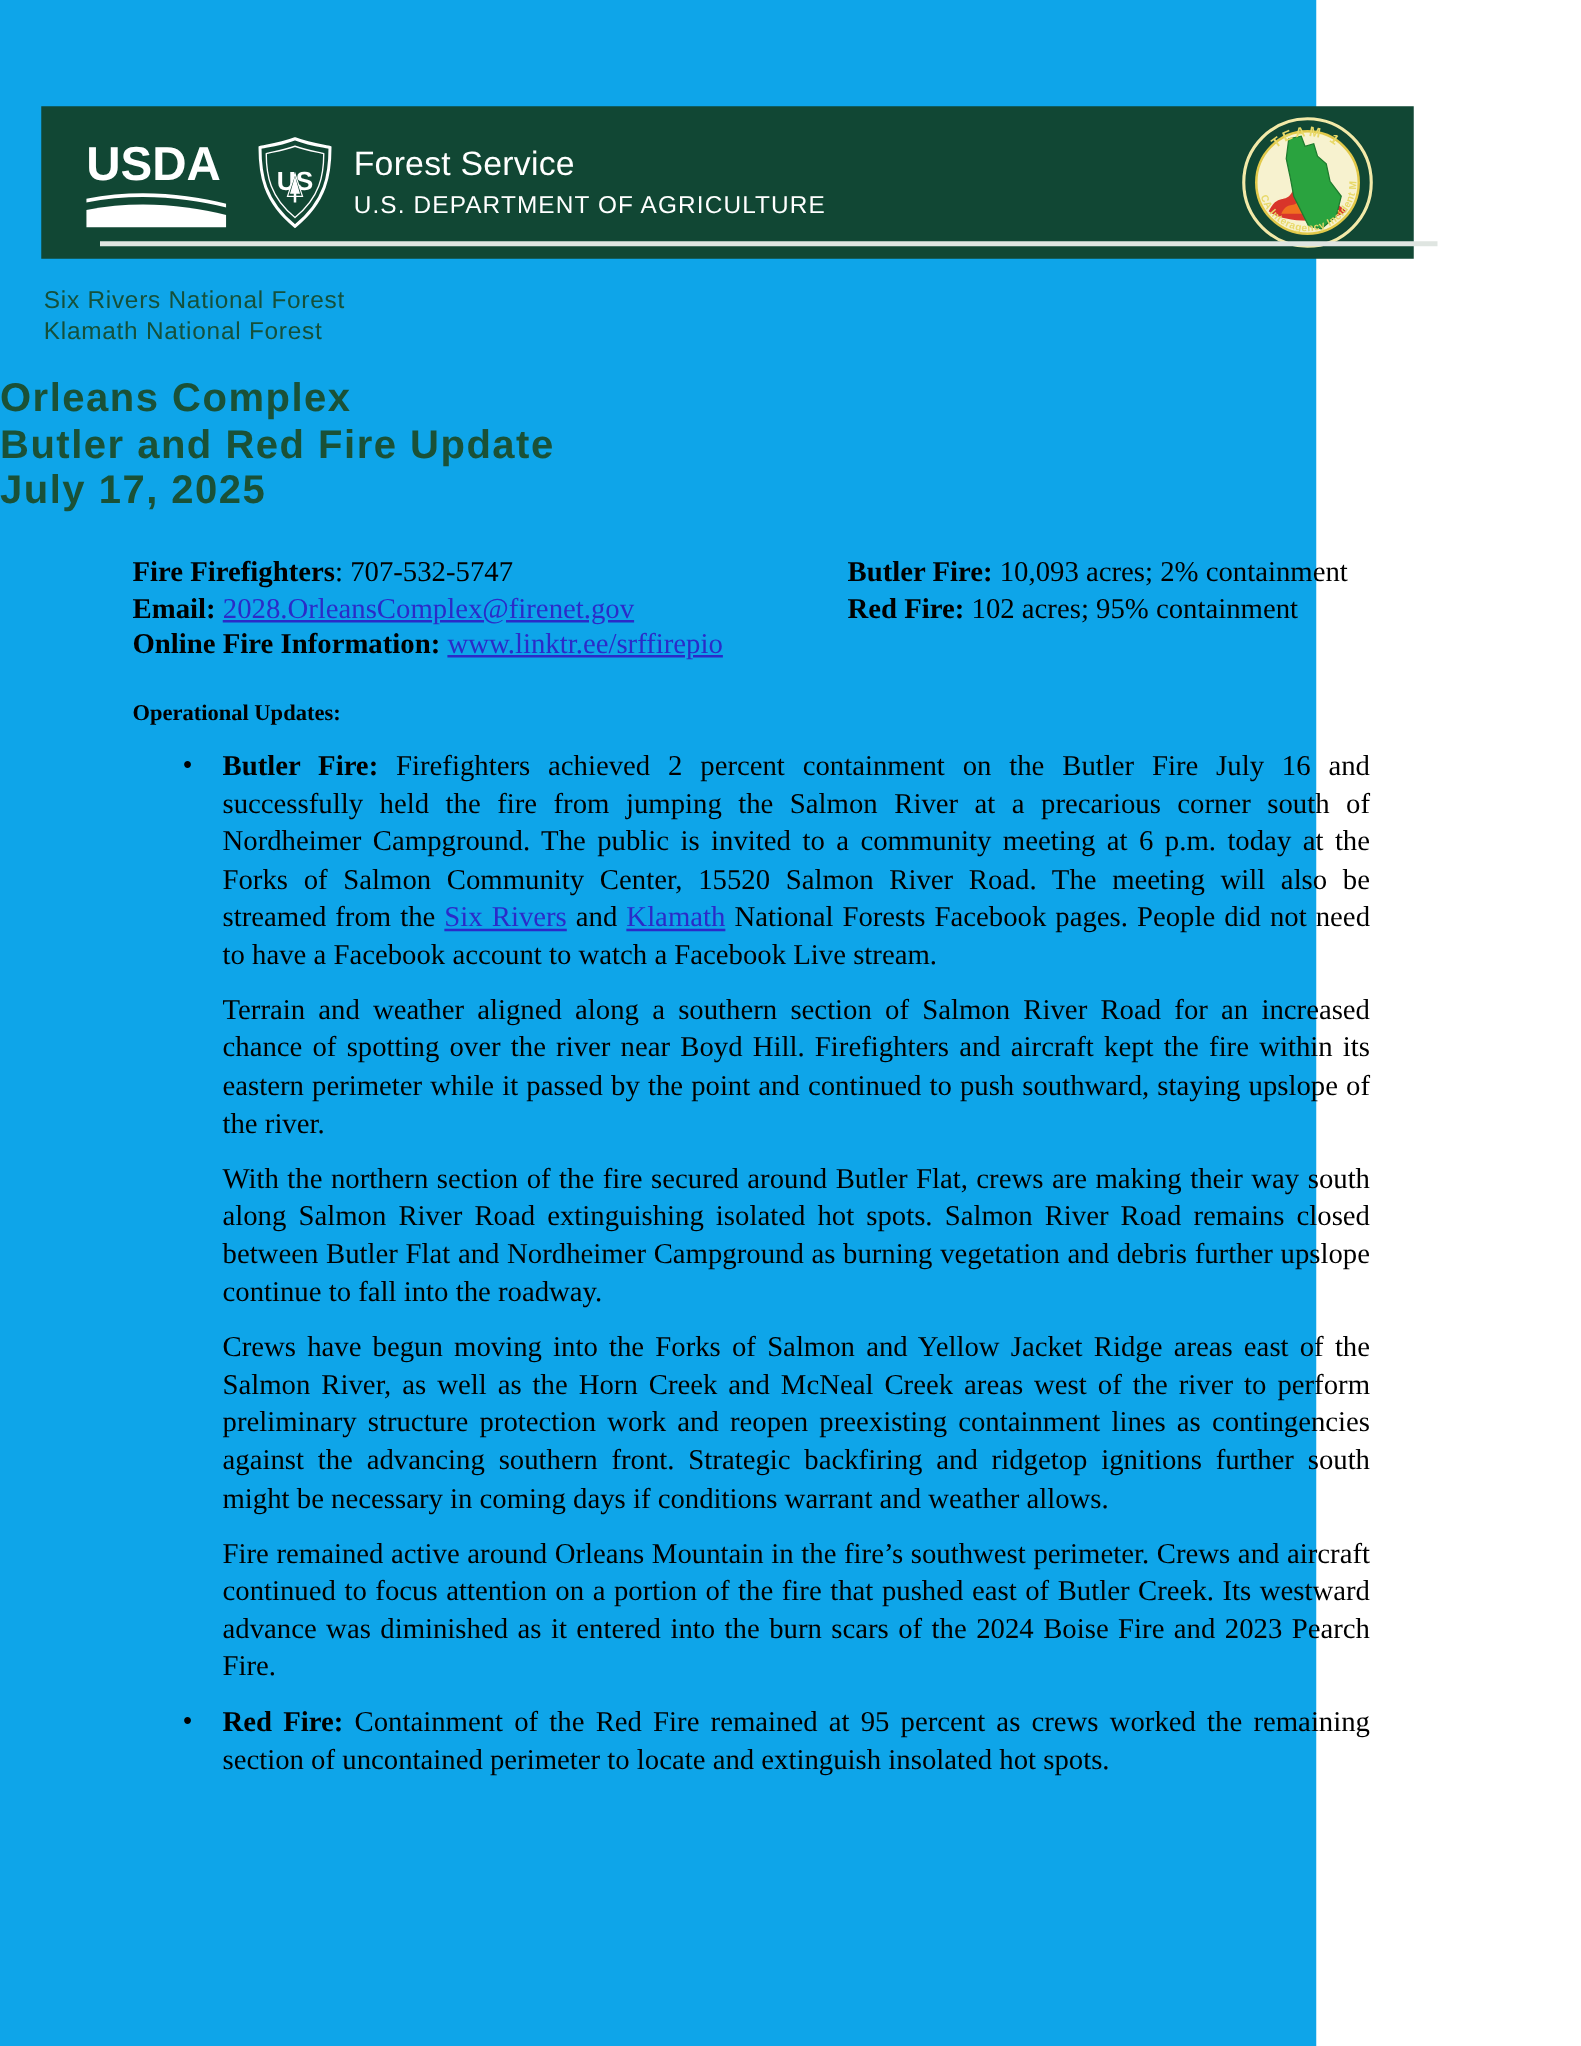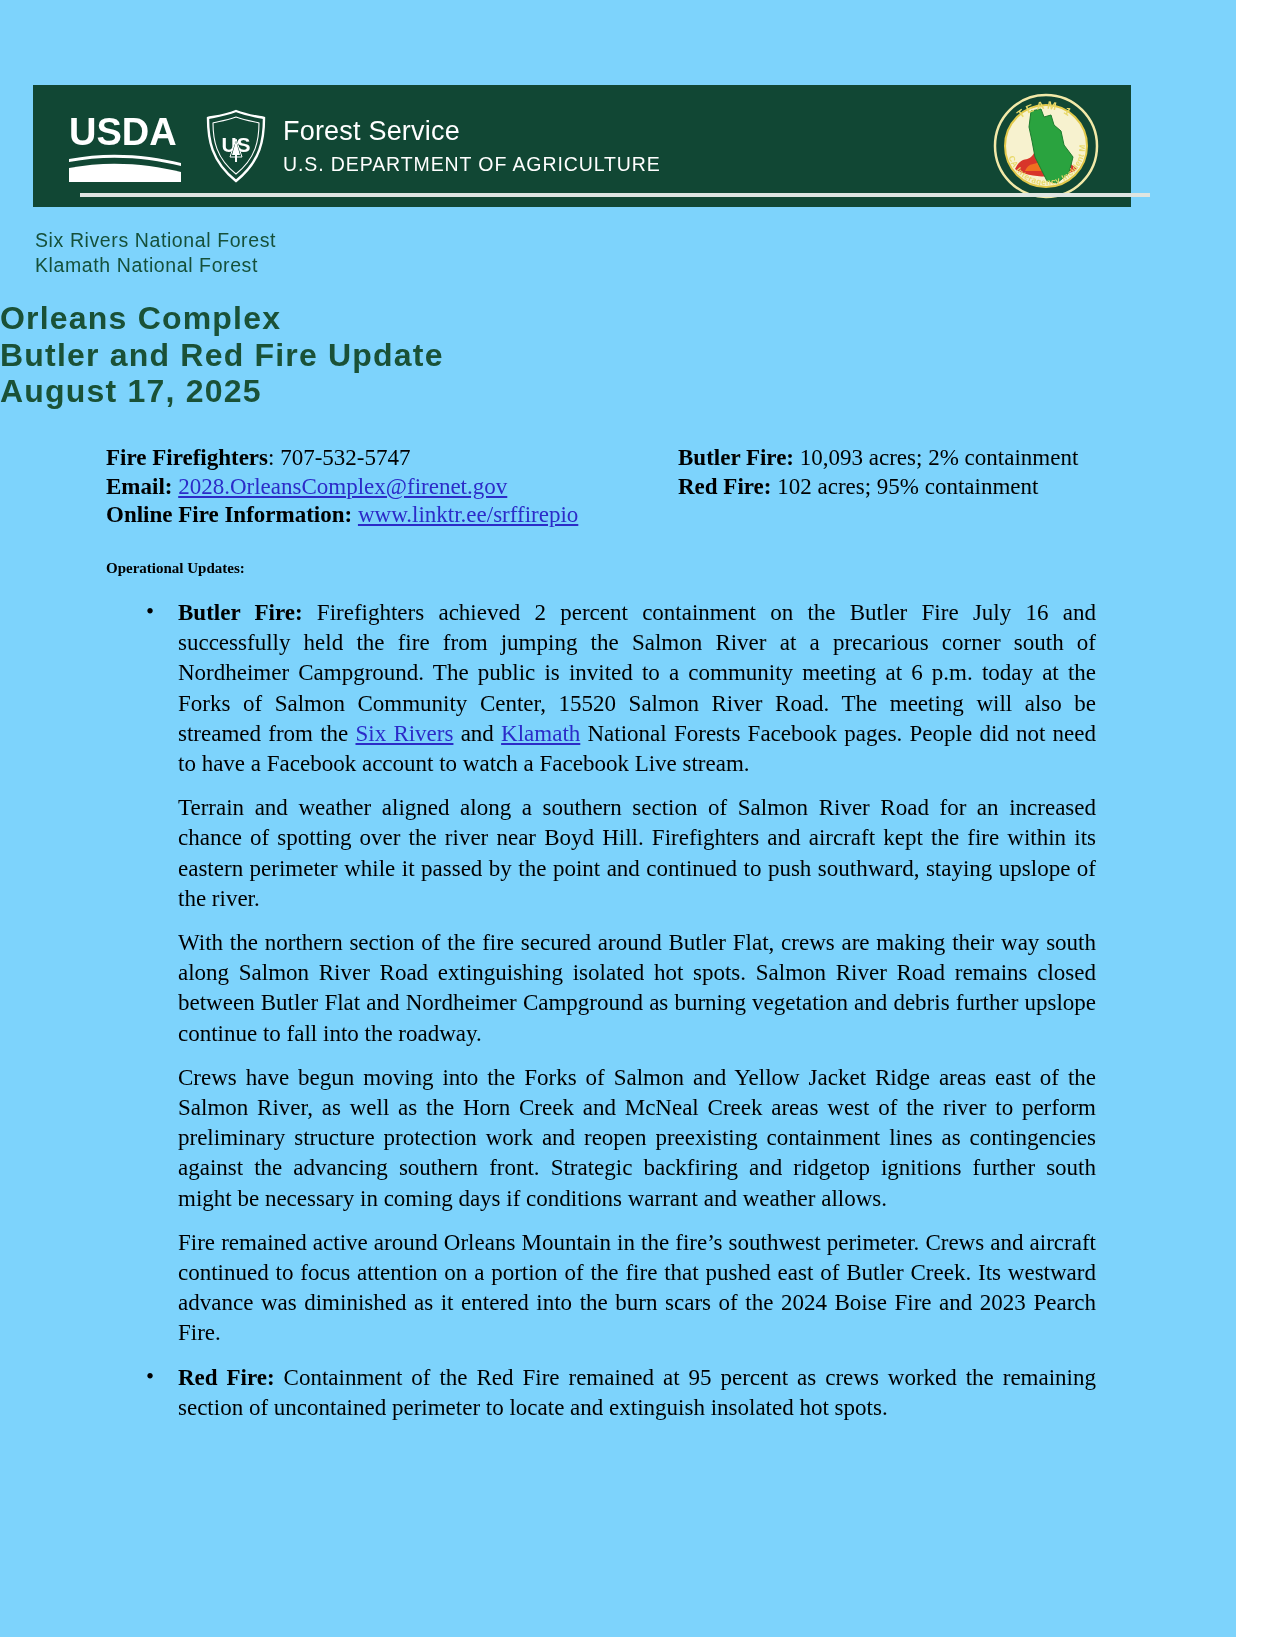--- a/index.html
+++ b/index.html
@@ -12,23 +12,23 @@
     height: 1637px;
     position: relative;
     font-family: "Liberation Serif", serif;
     color: #000000;
     overflow: hidden;
   }
 
   .page {
     position: absolute;
     left: 0; top: 0;
-    width: 1236px;
+    width: 1053px;
     height: 1637px;
-    background: #7dd3fc;
+    background: #0ea5e9;
   }
 
   
   .header-band {
     position: absolute;
     left: 33px;
     top: 85px;
     width: 1098px;
     height: 122px;
     background: #114734;
@@ -157,21 +157,21 @@
   a.link, .link {
     color: #2b2bc8;
     text-decoration: underline;
   }
 
   
   .section-head {
     position: absolute;
     left: 106px;
     top: 560px;
-    font-size: 15px;
+    font-size: 18px;
     font-weight: bold;
   }
 
   .body-wrap {
     position: absolute;
     left: 106px;
     top: 598px;
     width: 990px;
     font-size: 23px;
     line-height: 30.2px;
@@ -259,21 +259,21 @@
   </div>
 
   <div class="forest-names">
     <div>Six Rivers National Forest</div>
     <div>Klamath National Forest</div>
   </div>
 
   <div class="doc-title">
     <div>Orleans Complex</div>
     <div>Butler and Red Fire Update</div>
-    <div>August 17, 2025</div>
+    <div>July 17, 2025</div>
   </div>
 
   <div class="info-block">
 
     <div class="info-left">
       <div class="info-line">
         <b>Fire Firefighters</b><span>: </span><span>707-532-5747</span>
       </div>
       <div class="info-line">
         <b>Email: </b><a class="link" href="#">2028.OrleansComplex@firenet.gov</a>

